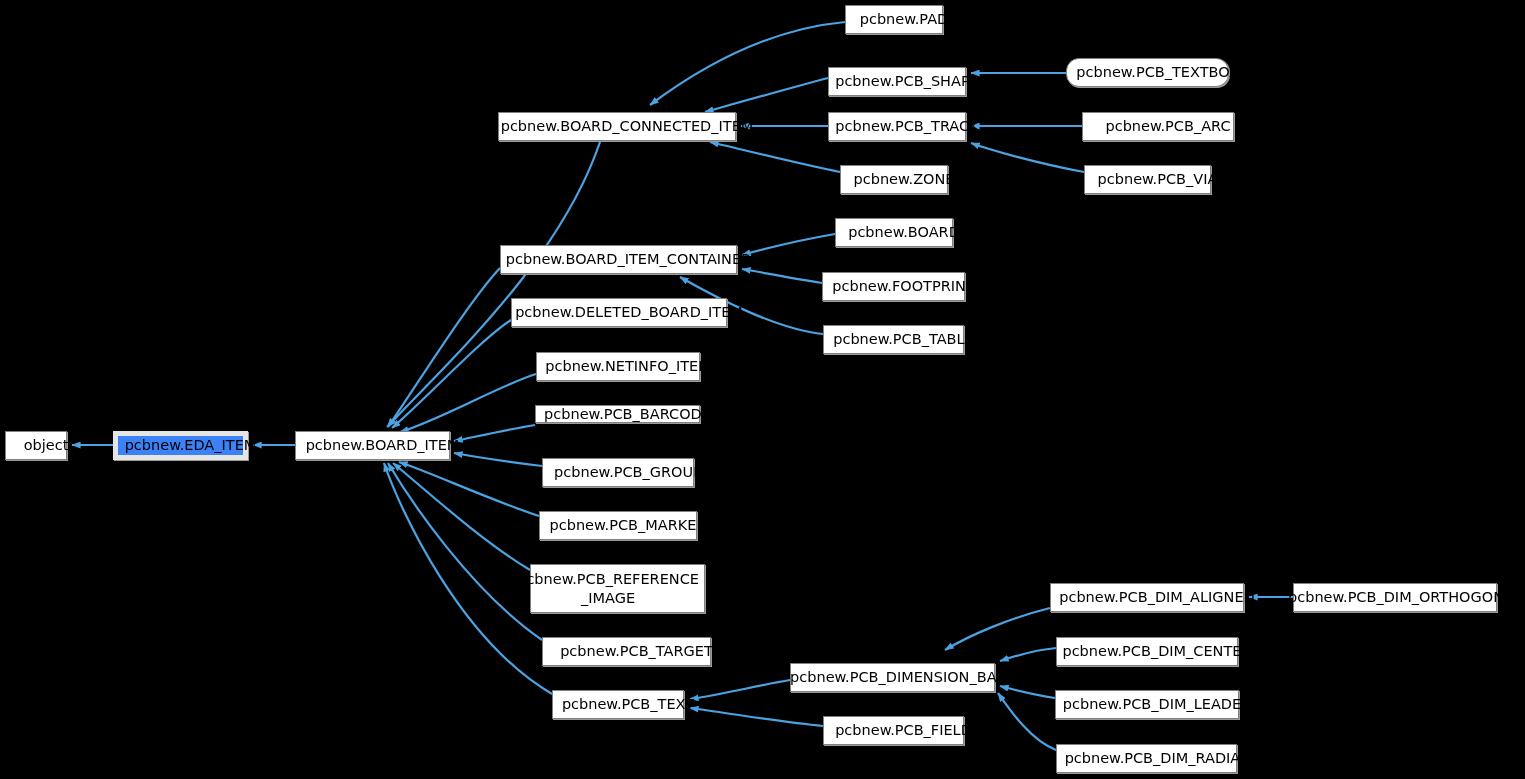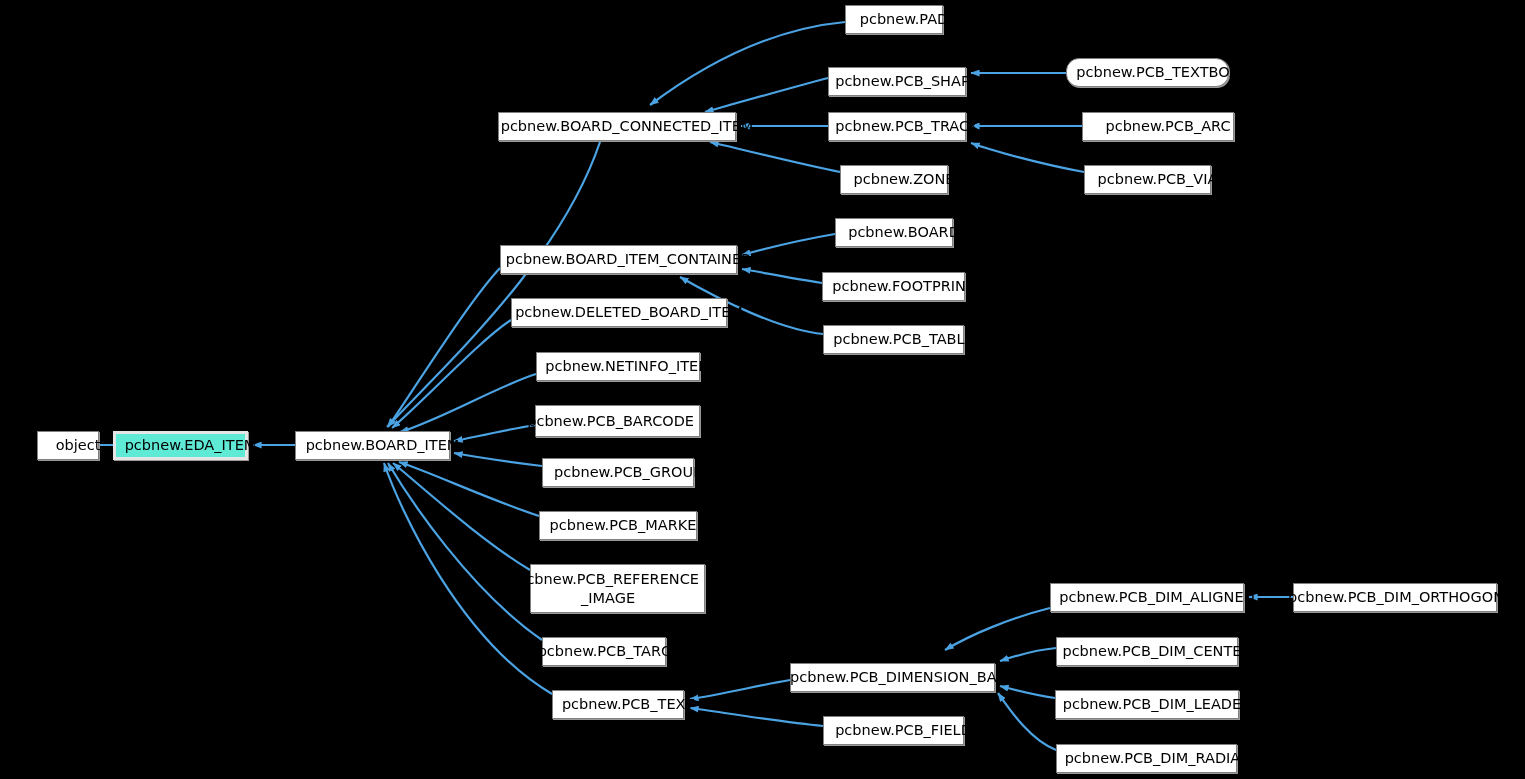--- a/index.html
+++ b/index.html
@@ -36,22 +36,22 @@
     text-align: center;
     color: #000000;
     font-size: 14.5px;
     line-height: 19px;
     letter-spacing: 0px;
     white-space: pre-line;
     z-index: 5;
     padding-left: 20px;
   }
   .node.highlight {
-    background: #5eead4;
-    border: 3px solid #e5e5e5;
+    background: #3b82f6;
+    border: 5px solid #e5e5e5;
   }
   .node .node-label {
     display: block;
     padding: 0 5px;
   }
 </style>
 </head>
 <body>
 
 <div id="diagram-root">
@@ -87,43 +87,43 @@
         <path d="M 790,680 C 760,685 720,695 690,699" fill="none" stroke="#4ba3e3" stroke-width="2.2" marker-end="url(#arrowhead)"></path>
         <path d="M 823,726 C 780,722 720,712 690,708" fill="none" stroke="#4ba3e3" stroke-width="2.2" marker-end="url(#arrowhead)"></path>
         <path d="M 1050,608 C 1010,618 970,635 945,650" fill="none" stroke="#4ba3e3" stroke-width="2.2" marker-end="url(#arrowhead)"></path>
         <path d="M 1056,648 C 1035,650 1015,656 1000,661" fill="none" stroke="#4ba3e3" stroke-width="2.2" marker-end="url(#arrowhead)"></path>
         <path d="M 1055,698 C 1035,695 1015,690 1000,686" fill="none" stroke="#4ba3e3" stroke-width="2.2" marker-end="url(#arrowhead)"></path>
         <path d="M 1056,750 C 1030,740 1010,710 998,693" fill="none" stroke="#4ba3e3" stroke-width="2.2" marker-end="url(#arrowhead)"></path>
         <path d="M 1293,597 L 1249,597" fill="none" stroke="#4ba3e3" stroke-width="2.2" marker-end="url(#arrowhead)"></path>
       </g>
   </svg>
   <div id="node-layer">
-      <div class="node" style="left: 5px; top: 431px; width: 62px; height: 29px; margin-left: 32px;"><span class="node-label">object</span></div>
+      <div class="node" style="left: 5px; top: 431px; width: 62px; height: 29px;"><span class="node-label">object</span></div>
       <div class="node highlight" style="left: 113px; top: 431px; width: 135px; height: 29px;"><span class="node-label">pcbnew.EDA_ITEM</span></div>
       <div class="node" style="left: 295px; top: 431px; width: 155px; height: 29px;"><span class="node-label">pcbnew.BOARD_ITEM</span></div>
       <div class="node" style="left: 498px; top: 112px; width: 238px; height: 29px;"><span class="node-label">pcbnew.BOARD_CONNECTED_ITEM</span></div>
       <div class="node" style="left: 845px; top: 5px; width: 98px; height: 29px;"><span class="node-label">pcbnew.PAD</span></div>
       <div class="node" style="left: 828px; top: 58px; width: 138px; height: 29px; margin-top: 9px;"><span class="node-label">pcbnew.PCB_SHAPE</span></div>
       <div class="node" style="left: 1066px; top: 58px; width: 163px; height: 29px; border-radius: 13px;"><span class="node-label">pcbnew.PCB_TEXTBOX</span></div>
       <div class="node" style="left: 828px; top: 112px; width: 138px; height: 29px;"><span class="node-label">pcbnew.PCB_TRACK</span></div>
       <div class="node" style="left: 1082px; top: 112px; width: 152px; height: 29px;"><span class="node-label">pcbnew.PCB_ARC</span></div>
       <div class="node" style="left: 840px; top: 165px; width: 108px; height: 29px;"><span class="node-label">pcbnew.ZONE</span></div>
       <div class="node" style="left: 1084px; top: 165px; width: 127px; height: 29px;"><span class="node-label">pcbnew.PCB_VIA</span></div>
       <div class="node" style="left: 500px; top: 245px; width: 237px; height: 29px;"><span class="node-label">pcbnew.BOARD_ITEM_CONTAINER</span></div>
       <div class="node" style="left: 835px; top: 218px; width: 118px; height: 29px;"><span class="node-label">pcbnew.BOARD</span></div>
       <div class="node" style="left: 822px; top: 272px; width: 143px; height: 29px;"><span class="node-label">pcbnew.FOOTPRINT</span></div>
       <div class="node" style="left: 823px; top: 325px; width: 141px; height: 29px;"><span class="node-label">pcbnew.PCB_TABLE</span></div>
       <div class="node" style="left: 511px; top: 298px; width: 216px; height: 29px;"><span class="node-label">pcbnew.DELETED_BOARD_ITEM</span></div>
       <div class="node" style="left: 536px; top: 352px; width: 164px; height: 29px;"><span class="node-label">pcbnew.NETINFO_ITEM</span></div>
-      <div class="node" style="left: 535px; top: 405px; width: 165px; height: 32px; justify-content: flex-end;"><span class="node-label">pcbnew.PCB_BARCODE</span></div>
+      <div class="node" style="left: 535px; top: 405px; width: 165px; height: 18px;"><span class="node-label">pcbnew.PCB_BARCODE</span></div>
       <div class="node" style="left: 542px; top: 458px; width: 152px; height: 29px;"><span class="node-label">pcbnew.PCB_GROUP</span></div>
       <div class="node" style="left: 539px; top: 511px; width: 158px; height: 29px;"><span class="node-label">pcbnew.PCB_MARKER</span></div>
       <div class="node" style="left: 530px; top: 564px; width: 175px; height: 49px; justify-content: flex-end;"><span class="node-label">pcbnew.PCB_REFERENCE
 _IMAGE</span></div>
-      <div class="node" style="left: 542px; top: 637px; width: 124px; height: 29px;"><span class="node-label">pcbnew.PCB_TARGET</span></div>
+      <div class="node" style="left: 542px; top: 637px; width: 169px; height: 29px;"><span class="node-label">pcbnew.PCB_TARGET</span></div>
       <div class="node" style="left: 552px; top: 690px; width: 132px; height: 29px;"><span class="node-label">pcbnew.PCB_TEXT</span></div>
       <div class="node" style="left: 790px; top: 663px; width: 205px; height: 29px;"><span class="node-label">pcbnew.PCB_DIMENSION_BASE</span></div>
       <div class="node" style="left: 823px; top: 716px; width: 141px; height: 29px;"><span class="node-label">pcbnew.PCB_FIELD</span></div>
       <div class="node" style="left: 1050px; top: 583px; width: 194px; height: 29px;"><span class="node-label">pcbnew.PCB_DIM_ALIGNED</span></div>
       <div class="node" style="left: 1293px; top: 583px; width: 204px; height: 29px;"><span class="node-label">pcbnew.PCB_DIM_ORTHOGONAL</span></div>
       <div class="node" style="left: 1056px; top: 637px; width: 182px; height: 29px;"><span class="node-label">pcbnew.PCB_DIM_CENTER</span></div>
       <div class="node" style="left: 1055px; top: 690px; width: 184px; height: 29px;"><span class="node-label">pcbnew.PCB_DIM_LEADER</span></div>
       <div class="node" style="left: 1056px; top: 744px; width: 181px; height: 29px;"><span class="node-label">pcbnew.PCB_DIM_RADIAL</span></div>
     </div>
 </div>

